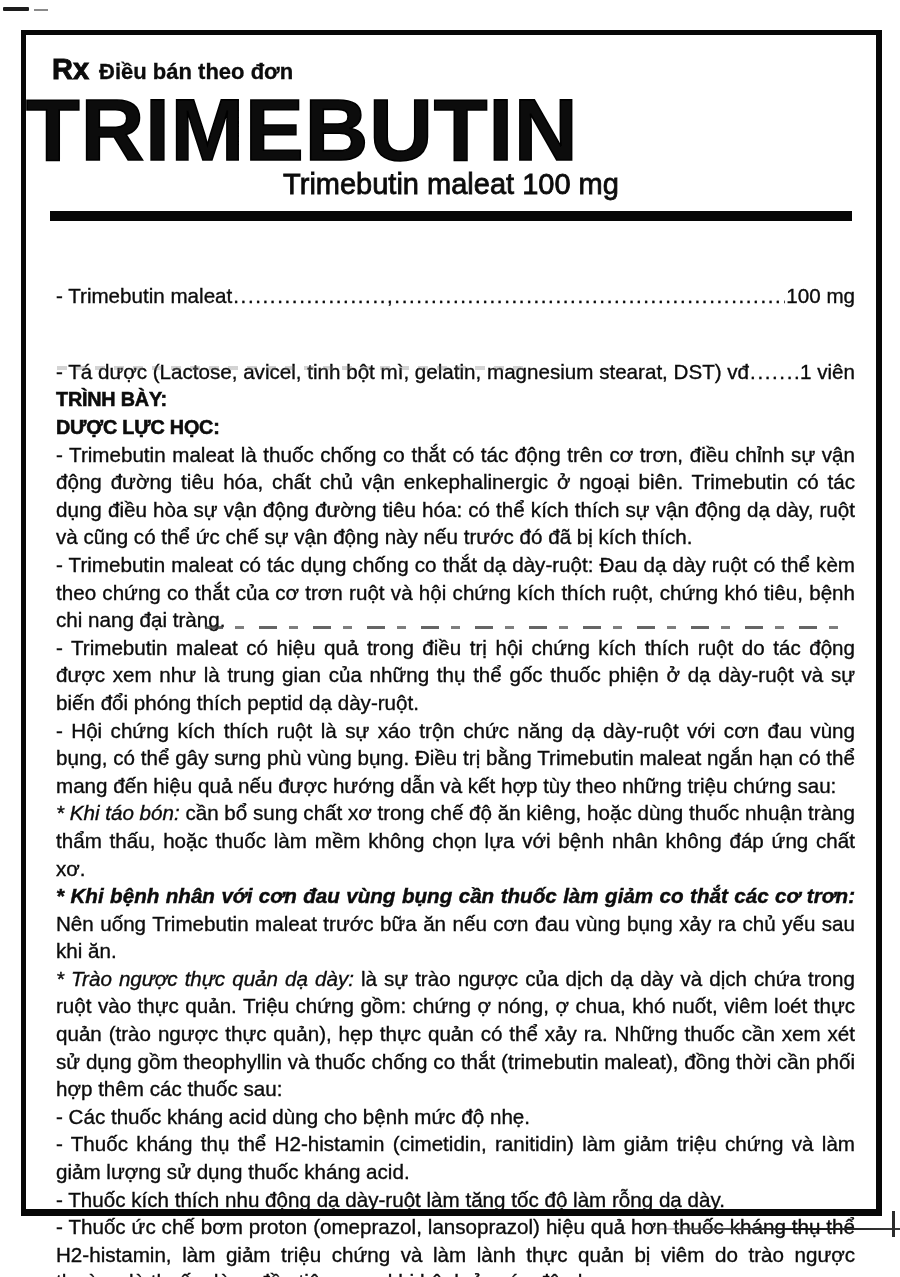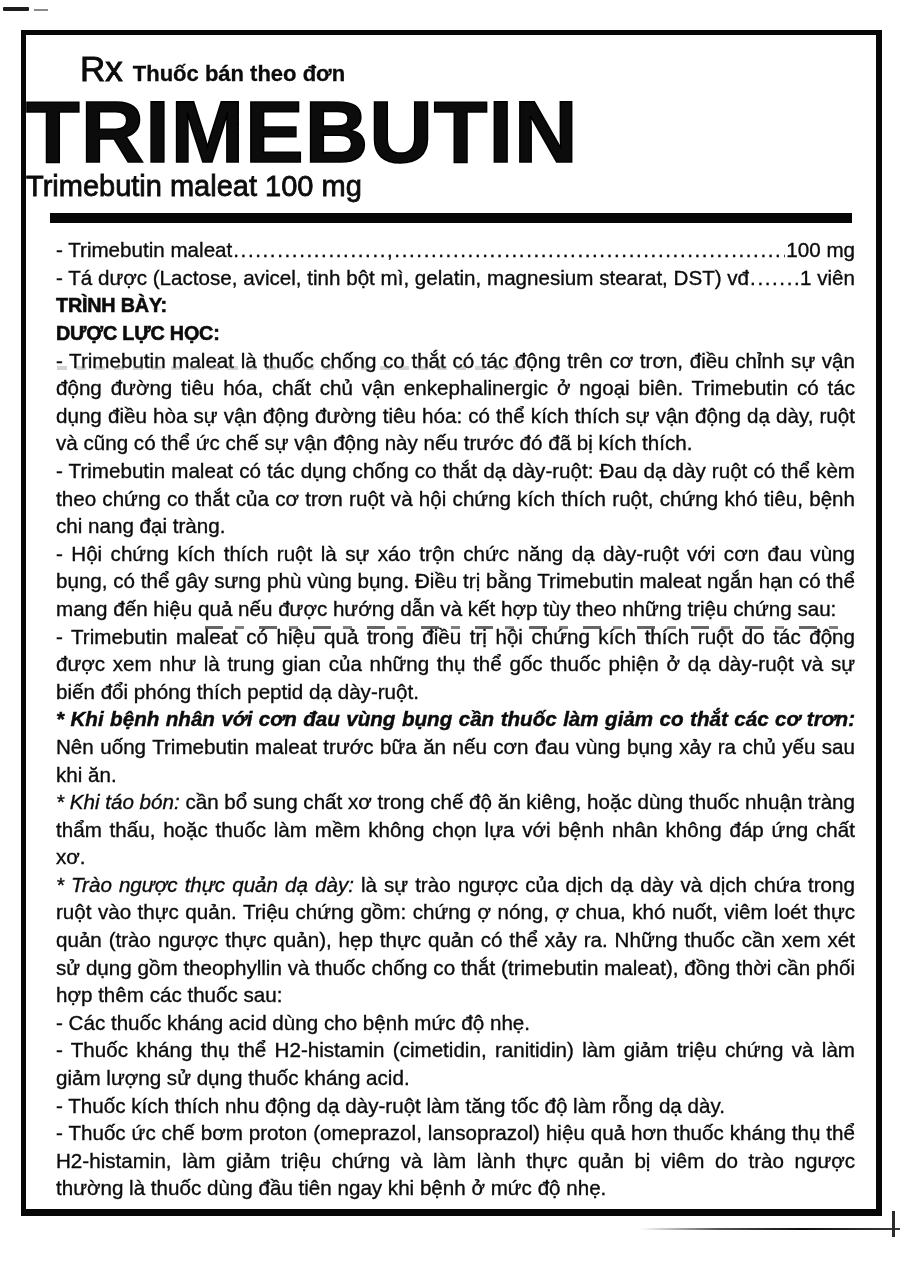--- a/index.html
+++ b/index.html
@@ -19,43 +19,42 @@
     border-bottom-width:7px;
     background:#fff;
     box-sizing:content-box;
   }
   .rx-row{
     margin:15px 0 0 26px;
     line-height:38px;
     white-space:nowrap;
   }
   .rx-symbol{
-    font-size:35px;
-    font-weight:400;
+    font-size:29px;
+    font-weight:700;
     -webkit-text-stroke:0.9px #0c0c0c;
     letter-spacing:0px;
-    margin-left:28px;
   }
   .rx-label{
     font-size:22px;
     font-weight:700;
     margin-left:10px;
     -webkit-text-stroke:0.3px #0c0c0c;
   }
   .title{
     text-align:left;
     font-size:88px;
     font-weight:700;
     line-height:0.98;
     margin-top:-6px;
     letter-spacing:1px;
     -webkit-text-stroke:1.6px #000;
   }
   .subtitle{
-    text-align:left;
+    text-align:center;
     font-size:29px;
     font-weight:400;
     line-height:34px;
     margin-top:-6px;
     -webkit-text-stroke:0.8px #0c0c0c;
   }
   .bar{
     height:10px;
     background:#060606;
     margin:10px 24px 0 24px;
@@ -90,62 +89,62 @@
     text-align:left;
   }
   .row .lbl{white-space:nowrap;}
   .row .dots{
     flex:1 1 auto;
     overflow:hidden;
     white-space:nowrap;
     letter-spacing:1.6px;
     margin:0 1px;
   }
-  .row .val{white-space:nowrap;}
+  .row .val{white-space:nowrap;margin-top:48px;}
   
   .art{position:absolute;pointer-events:none;}
   .art-top-dash{left:3px;top:7px;width:26px;height:4px;background:#1c1c1c;border-radius:1px;}
   .art-top-dash2{left:34px;top:9px;width:14px;height:2px;background:#8a8a8a;}
   .art-smudge{left:57px;top:366px;width:470px;height:4px;opacity:.32;
     background:repeating-linear-gradient(90deg,#777 0 10px,transparent 10px 19px);}
   .art-mid-line{left:205px;top:626px;width:645px;height:3px;opacity:.78;
     background:repeating-linear-gradient(90deg,#3a3a3a 0 18px,transparent 18px 30px,#5a5a5a 30px 39px,transparent 39px 54px);}
   .art-bottom-line{left:640px;top:1228px;width:260px;height:2px;
     background:linear-gradient(90deg,transparent,#555 30%,#101010 62%,#3a3a3a);}
   .art-bottom-tick{left:892px;top:1211px;width:3px;height:26px;background:#2b2b2b;}
 </style>
 </head>
 <body>
 
 <div class="sheet">
   <div class="rx-row">
-    <span class="rx-symbol">Rx</span><span class="rx-label">Thuốc bán theo đơn</span>
+    <span class="rx-symbol">Rx</span><span class="rx-label">Điều bán theo đơn</span>
   </div>
   <div class="title">TRIMEBUTIN</div>
   <div class="subtitle">Trimebutin maleat 100 mg</div>
   <div class="bar"></div>
   <div class="content">
       <div class="p row">
         <span class="lbl">- Trimebutin maleat</span>
         <span class="dots">.....................,.......................................................................................................................................</span>
         <span class="val">100 mg</span>
       </div>
       <div class="p row">
         <span class="lbl">- Tá dược (Lactose, avicel, tinh bột mì, gelatin, magnesium stearat, DST) vđ</span>
         <span class="dots">........................................................................</span>
         <span class="val">1 viên</span>
       </div>
       <div class="p h">TRÌNH BÀY:</div>
       <div class="p h">DƯỢC LỰC HỌC:</div>
       <div class="p">- Trimebutin maleat là thuốc chống co thắt có tác động trên cơ trơn, điều chỉnh sự vận động đường tiêu hóa, chất chủ vận enkephalinergic ở ngoại biên. Trimebutin có tác dụng điều hòa sự vận động đường tiêu hóa: có thể kích thích sự vận động dạ dày, ruột và cũng có thể ức chế sự vận động này nếu trước đó đã bị kích thích.</div>
       <div class="p">- Trimebutin maleat có tác dụng chống co thắt dạ dày-ruột: Đau dạ dày ruột có thể kèm theo chứng co thắt của cơ trơn ruột và hội chứng kích thích ruột, chứng khó tiêu, bệnh chi nang đại tràng.</div>
+      <div class="p">- Trimebutin maleat có hiệu quả trong điều trị hội chứng kích thích ruột do tác động được xem như là trung gian của những thụ thể gốc thuốc phiện ở dạ dày-ruột và sự biến đổi phóng thích peptid dạ dày-ruột.</div>
       <div class="p">- Hội chứng kích thích ruột là sự xáo trộn chức năng dạ dày-ruột với cơn đau vùng bụng, có thể gây sưng phù vùng bụng. Điều trị bằng Trimebutin maleat ngắn hạn có thể mang đến hiệu quả nếu được hướng dẫn và kết hợp tùy theo những triệu chứng sau:</div>
-      <div class="p">- Trimebutin maleat có hiệu quả trong điều trị hội chứng kích thích ruột do tác động được xem như là trung gian của những thụ thể gốc thuốc phiện ở dạ dày-ruột và sự biến đổi phóng thích peptid dạ dày-ruột.</div>
+      <div class="p"><span class="il">* Khi táo bón:</span><span> cần bổ sung chất xơ trong chế độ ăn kiêng, hoặc dùng thuốc nhuận tràng thẩm thấu, hoặc thuốc làm mềm không chọn lựa với bệnh nhân không đáp ứng chất xơ.</span></div>
       <div class="p"><span class="il b">* Khi bệnh nhân với cơn đau vùng bụng cần thuốc làm giảm co thắt các cơ trơn:</span><span> Nên uống Trimebutin maleat trước bữa ăn nếu cơn đau vùng bụng xảy ra chủ yếu sau khi ăn.</span></div>
-      <div class="p"><span class="il">* Khi táo bón:</span><span> cần bổ sung chất xơ trong chế độ ăn kiêng, hoặc dùng thuốc nhuận tràng thẩm thấu, hoặc thuốc làm mềm không chọn lựa với bệnh nhân không đáp ứng chất xơ.</span></div>
       <div class="p"><span class="il">* Trào ngược thực quản dạ dày:</span><span> là sự trào ngược của dịch dạ dày và dịch chứa trong ruột vào thực quản. Triệu chứng gồm: chứng ợ nóng, ợ chua, khó nuốt, viêm loét thực quản (trào ngược thực quản), hẹp thực quản có thể xảy ra. Những thuốc cần xem xét sử dụng gồm theophyllin và thuốc chống co thắt (trimebutin maleat), đồng thời cần phối hợp thêm các thuốc sau:</span></div>
       <div class="p">- Các thuốc kháng acid dùng cho bệnh mức độ nhẹ.</div>
       <div class="p">- Thuốc kháng thụ thể H2-histamin (cimetidin, ranitidin) làm giảm triệu chứng và làm giảm lượng sử dụng thuốc kháng acid.</div>
       <div class="p">- Thuốc kích thích nhu động dạ dày-ruột làm tăng tốc độ làm rỗng dạ dày.</div>
       <div class="p">- Thuốc ức chế bơm proton (omeprazol, lansoprazol) hiệu quả hơn thuốc kháng thụ thể H2-histamin, làm giảm triệu chứng và làm lành thực quản bị viêm do trào ngược thường là thuốc dùng đầu tiên ngay khi bệnh ở mức độ nhẹ.</div>
     </div>
 </div>
 
 <div class="art art-top-dash"></div>
 <div class="art art-top-dash2"></div>

